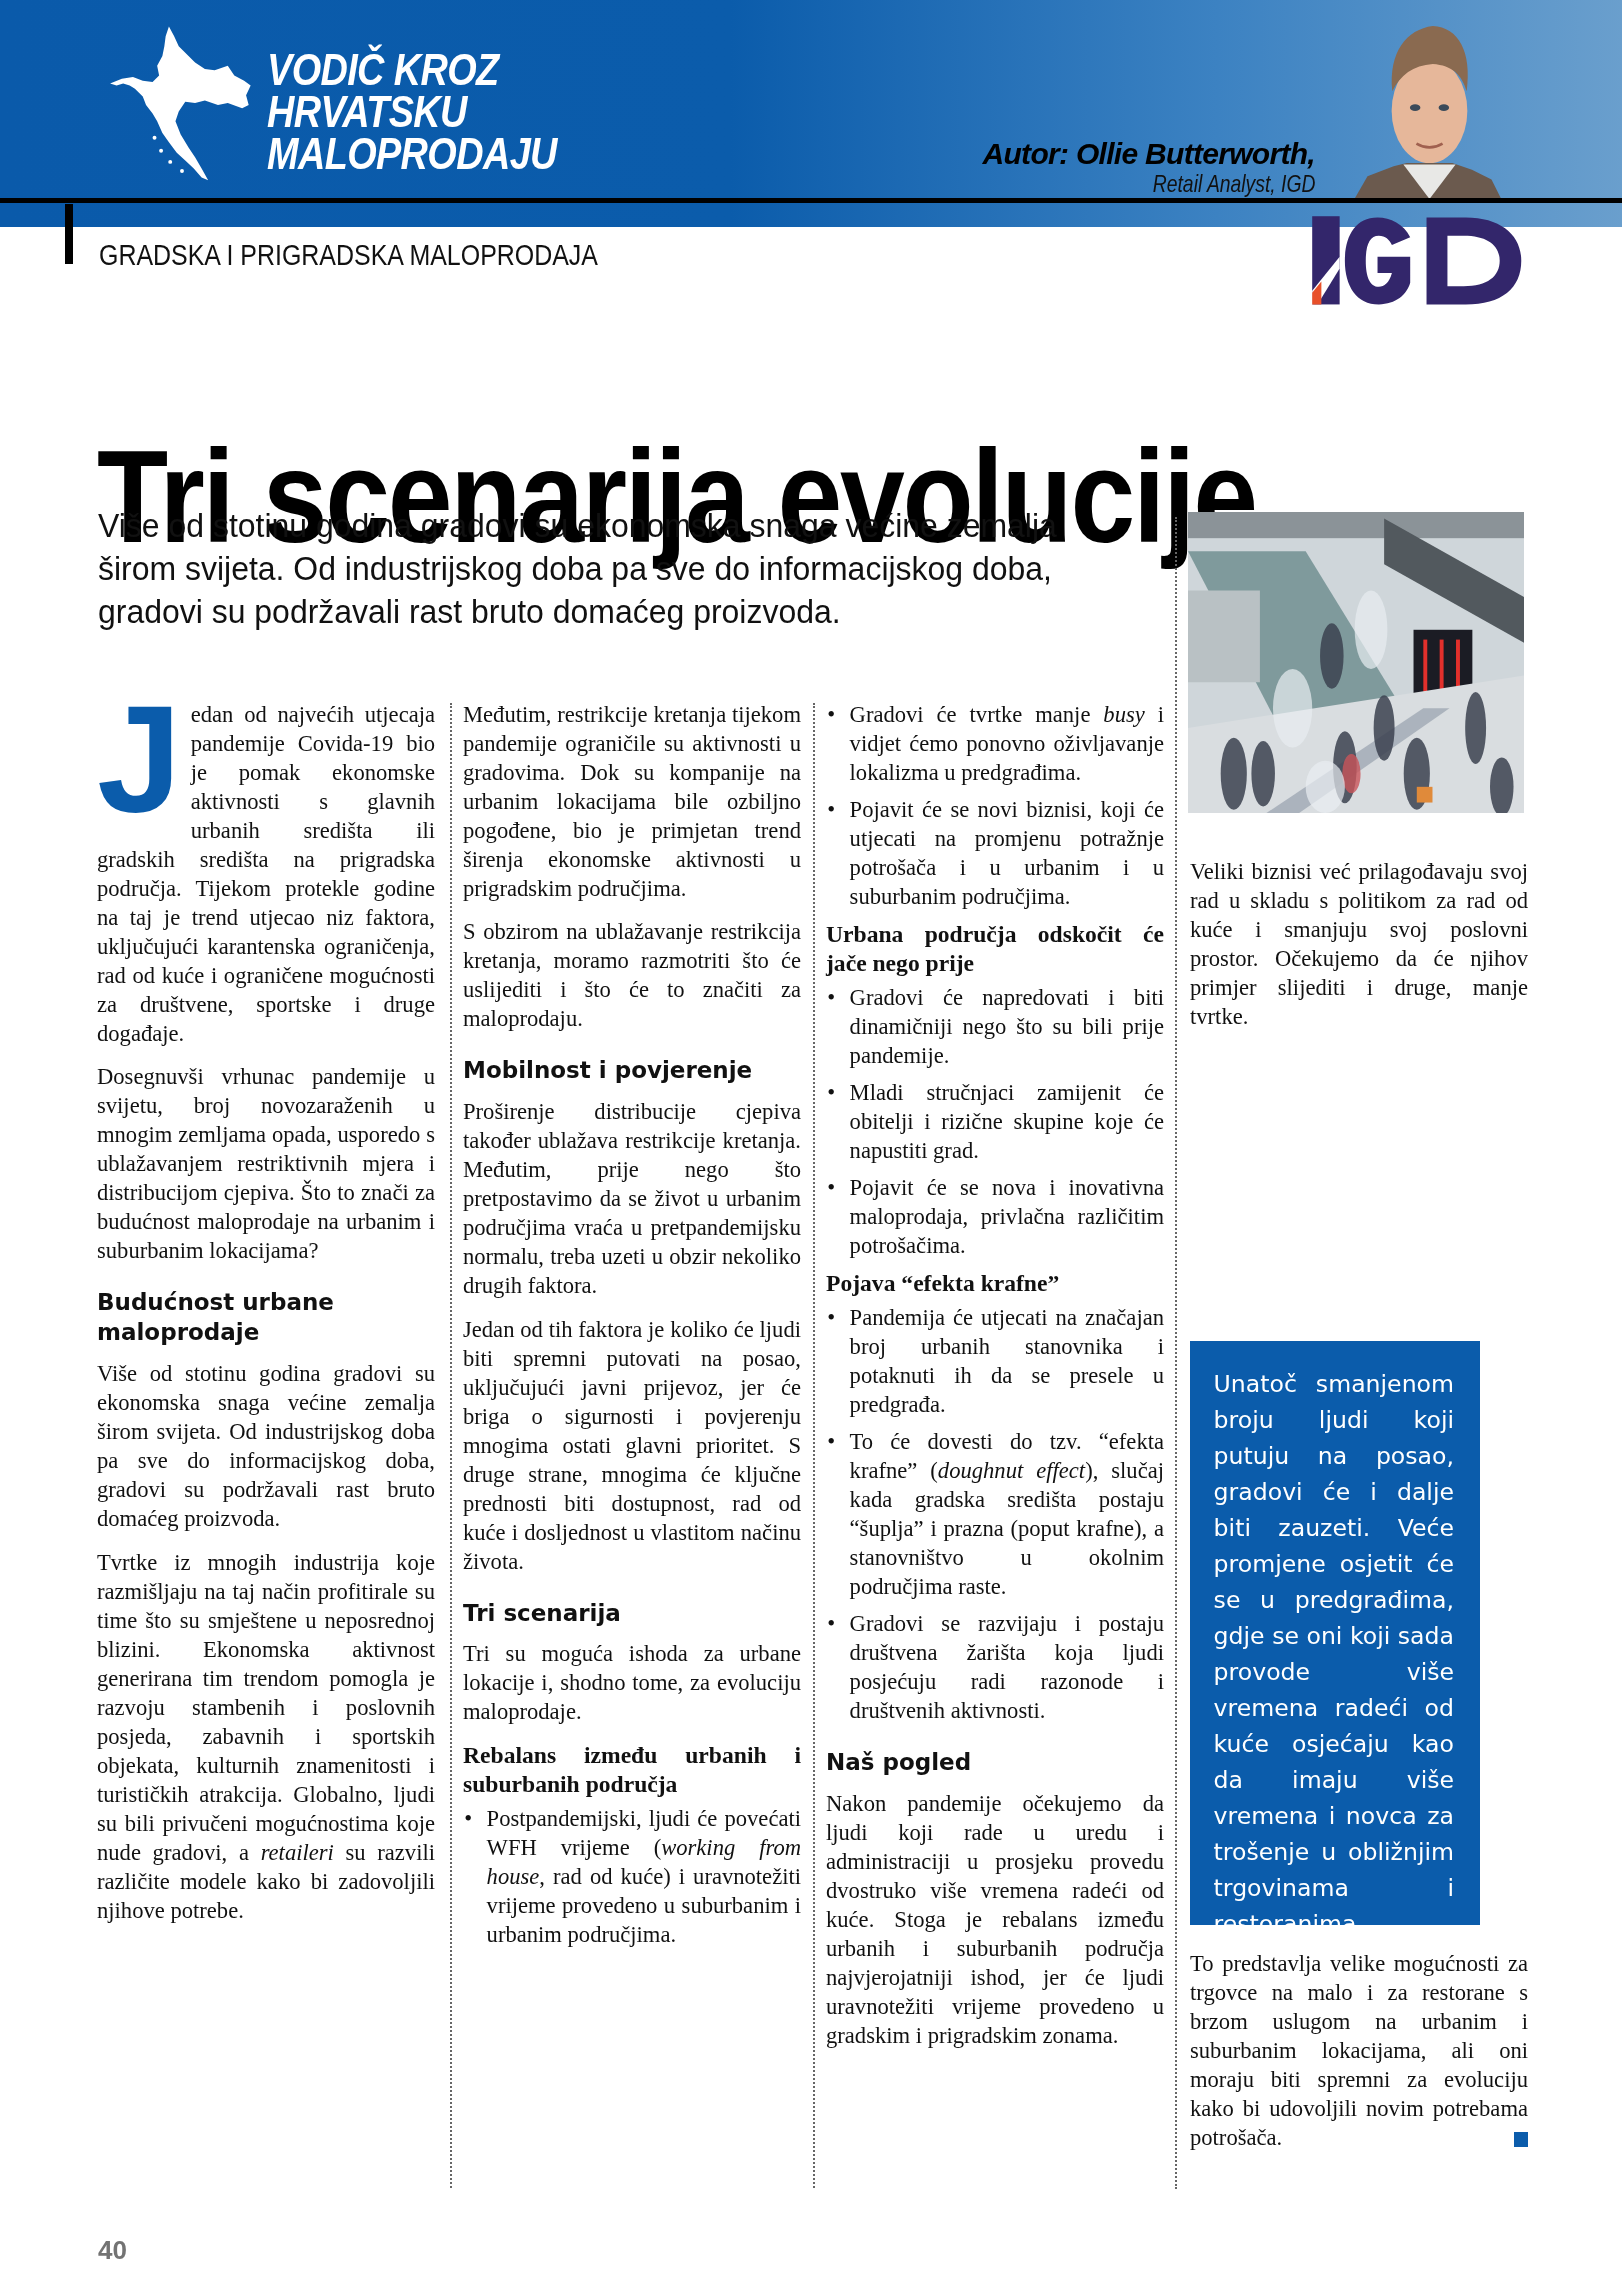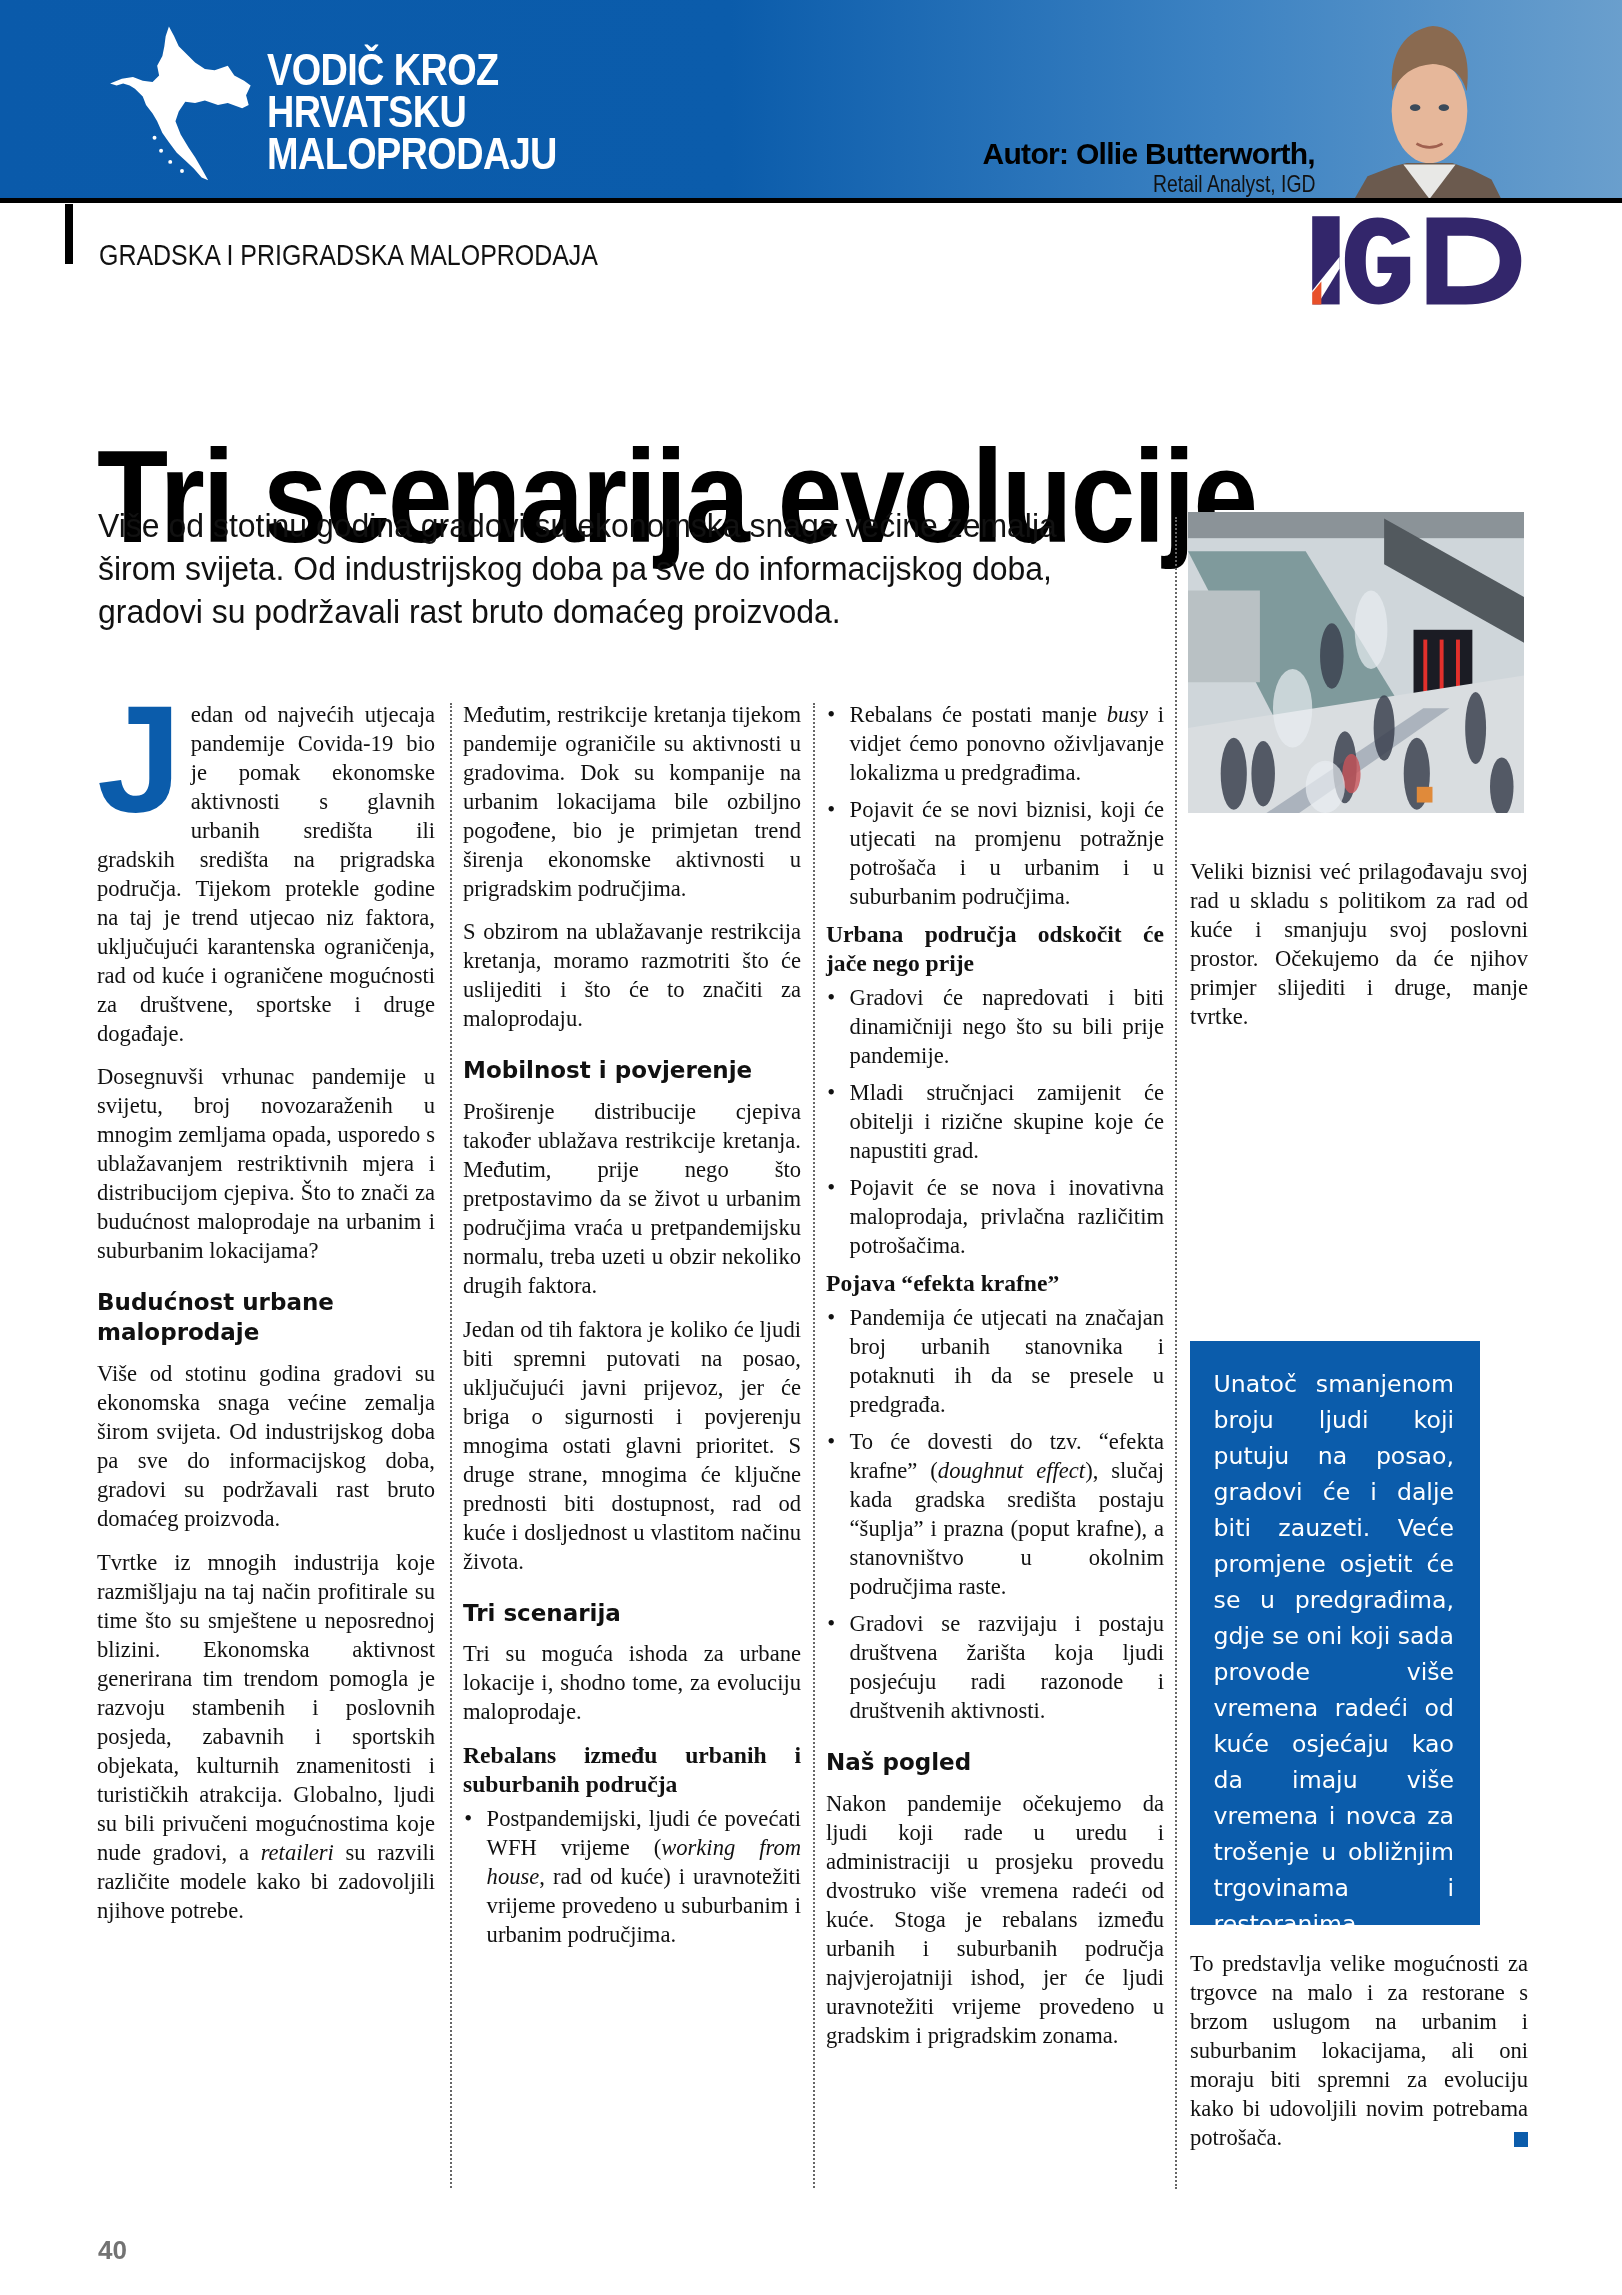--- a/index.html
+++ b/index.html
@@ -1,19 +1,19 @@
 <!DOCTYPE html>
 <html style="font-size:10.5px"><head>
 <meta charset="utf-8">
 <style>
   html, body { margin:0; padding:0; }
   body { width:1623px; height:2295px; position:relative; background:#ffffff; overflow:hidden;
          font-family:"Liberation Serif", "DejaVu Serif", serif; color:#111; }
-  .header { position:absolute; left:0; top:0; width:1623px; height:198px;
-            background:linear-gradient(90deg,#0a5aaa 0%, #0b5cab 45%, #3c82c2 75%, #6a9fcd 100%); }
+  .header { position:absolute; left:0; top:0; width:1623px; height:227px;
+            background:linear-gradient(90deg,#0a5aaa 0%, #0b5cab 45%, #3c82c2 75%, #6a9fcd 100%);font-style:italic; }
   .header-rule { position:absolute; left:0; top:198px; width:1623px; height:5.2px; background:#000; }
   .map-icon { position:absolute; left:97px; top:23px; width:170px; height:164px; }
   .brand { position:absolute; left:267px; top:49px; color:#fff; font-family:"Liberation Sans", sans-serif;
            font-weight:700; font-size:44px; line-height:42px; letter-spacing:-0.7px; transform:scaleX(0.86); transform-origin:left top; }
   .brand div { white-space:nowrap; }
   .author { position:absolute; right:308px; top:137px; text-align:right; font-family:"Liberation Sans", sans-serif; }
   .author-name { font-weight:700; font-size:30px; color:#000; letter-spacing:-0.7px; }
   .author-role { font-size:23.6px; color:#111; transform:scaleX(0.82); transform-origin:right; }
   .portrait { position:absolute; left:1341px; top:13px; width:177px; height:186px; overflow:hidden; }
   .section-bar { position:absolute; left:65px; top:204px; width:7.9px; height:60px; background:#000; }
@@ -151,21 +151,21 @@
     <h3 class="sans">Tri scenarija</h3>
     <p>Tri su moguća ishoda za urbane lokacije i, shodno tome, za evoluciju maloprodaje.</p>
     <h4 class="serif">Rebalans između urbanih i suburbanih područja</h4>
     <ul class="bul">
       <li><span>Postpandemijski, ljudi će povećati WFH vrijeme (</span><em>working from house</em><span>, rad od kuće) i uravnotežiti vrijeme provedeno u suburbanim i urbanim područjima.</span></li>
     </ul>
   </div>
 
 <div class="col c3" style="top: 700px;">
     <ul class="bul">
-      <li><span>Rebalans će postati manje </span><em>busy</em><span> i vidjet ćemo ponovno oživljavanje lokalizma u predgrađima.</span></li>
+      <li><span>Gradovi će tvrtke manje </span><em>busy</em><span> i vidjet ćemo ponovno oživljavanje lokalizma u predgrađima.</span></li>
       <li><span>Pojavit će se novi biznisi, koji će utjecati na promjenu potražnje potrošača i u urbanim i u suburbanim područjima.</span></li>
     </ul>
     <h4 class="serif">Urbana područja odskočit će jače nego prije</h4>
     <ul class="bul">
       <li><span>Gradovi će napredovati i biti dinamičniji nego što su bili prije pandemije.</span></li>
       <li><span>Mladi stručnjaci zamijenit će obitelji i rizične skupine koje će napustiti grad.</span></li>
       <li><span>Pojavit će se nova i inovativna maloprodaja, privlačna različitim potrošačima.</span></li>
     </ul>
     <h4 class="serif">Pojava “efekta krafne”</h4>
     <ul class="bul">

